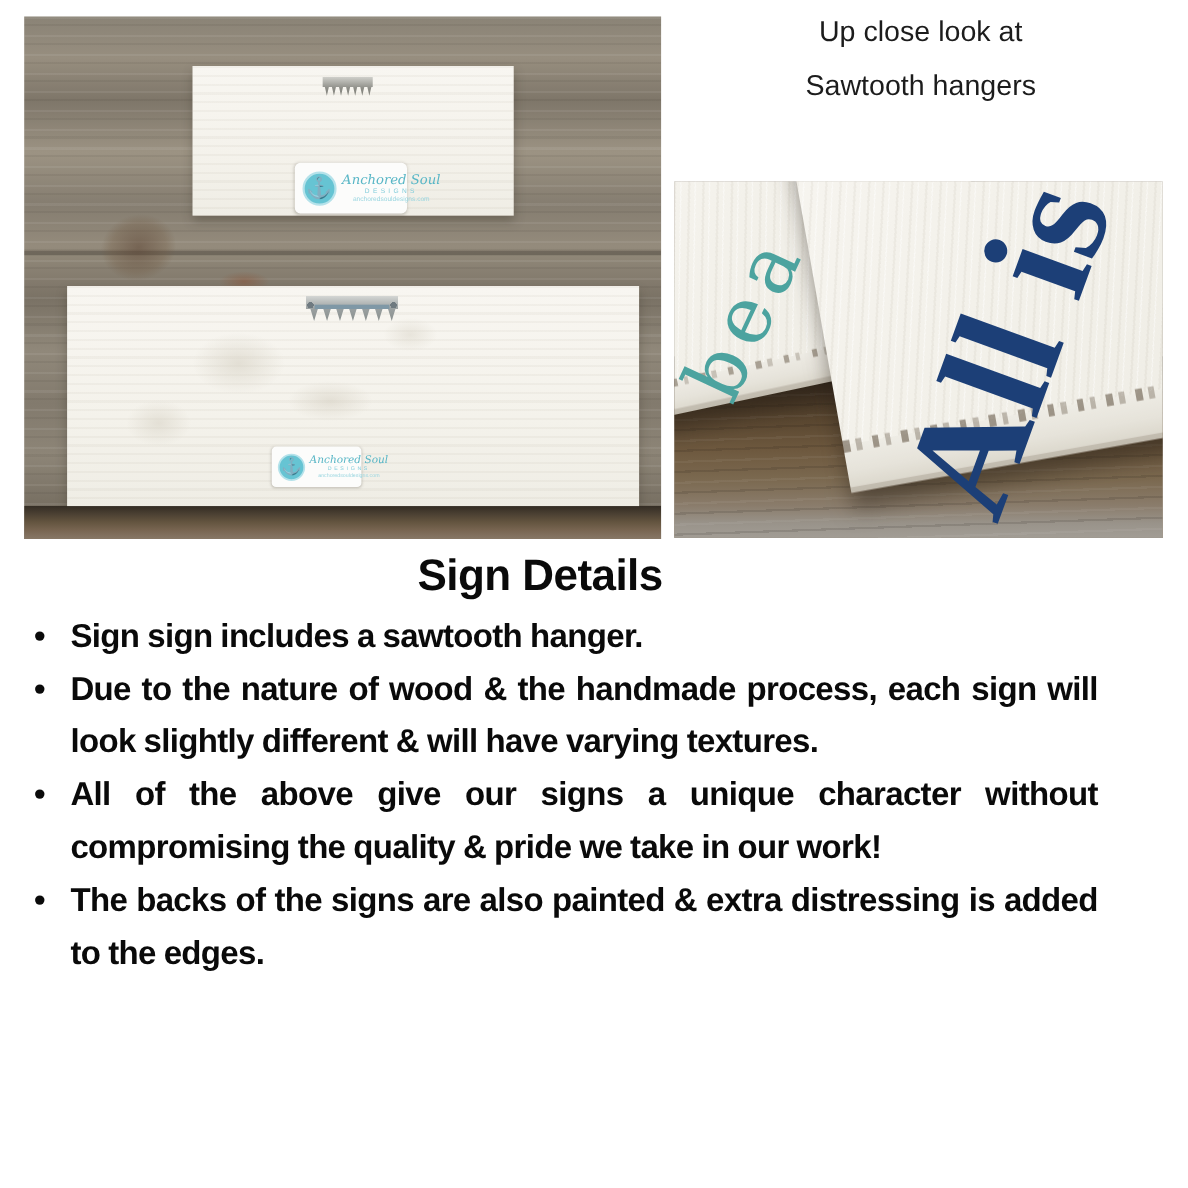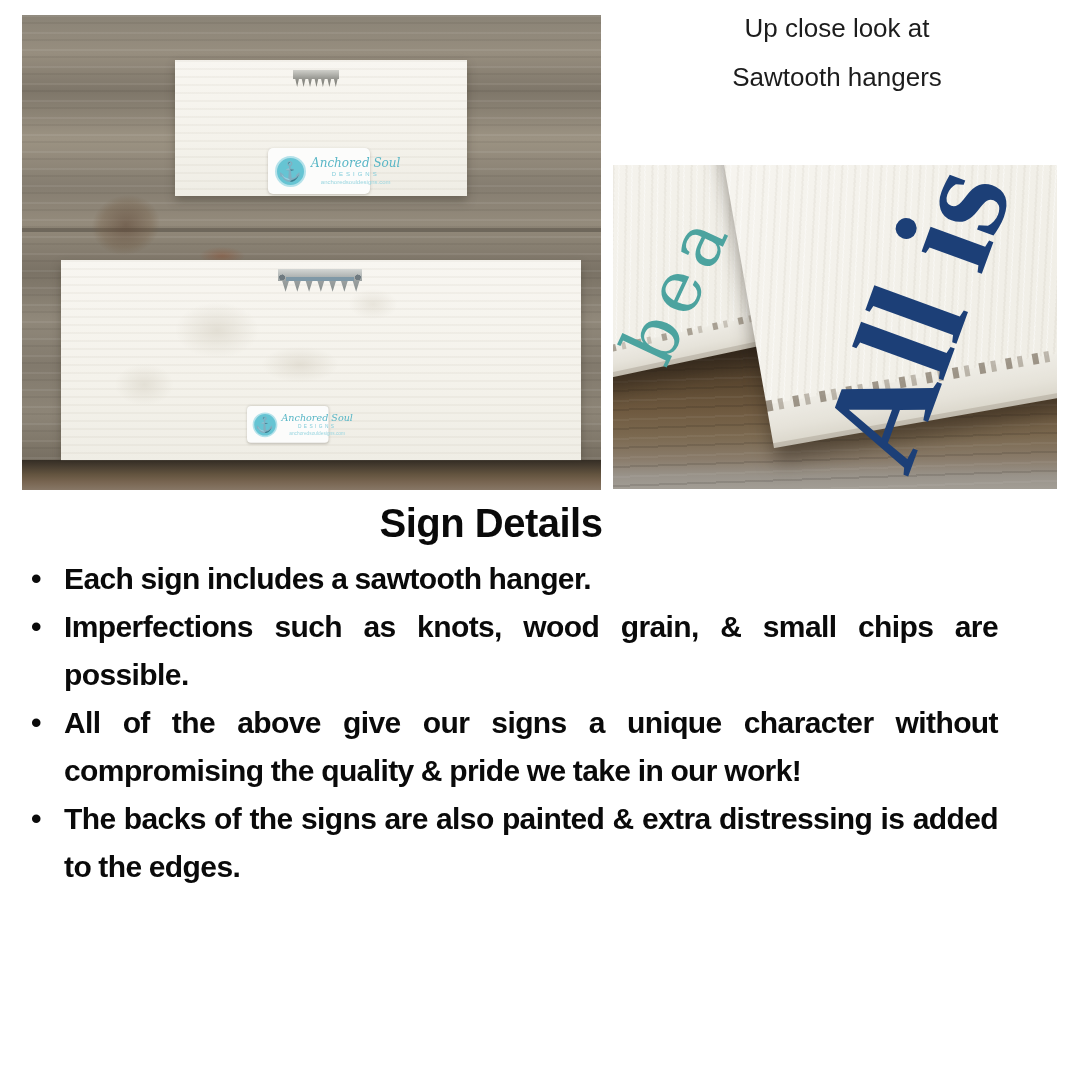--- a/index.html
+++ b/index.html
@@ -186,20 +186,20 @@
       <div class="edge"></div>
     </div>
 
     <span class="teal-text">bea</span>
     <span class="navy-text">All is c</span>
   </figure>
 
   <section class="details">
     <h2>Sign Details</h2>
     <ul>
-      <li>Each sign includes a sawtooth hanger.</li>
-      <li>Imperfections such as knots, wood grain, &amp; small chips are possible.</li>
+      <li>Sign sign includes a sawtooth hanger.</li>
+      <li>Due to the nature of wood &amp; the handmade process, each sign will look slightly different &amp; will have varying textures.</li>
       <li>All of the above give our signs a unique character without compromising the quality &amp; pride we take in our work!</li>
       <li>The backs of the signs are also painted &amp; extra distressing is added to the edges.</li>
     </ul>
   </section>
 
 </div>
 
 </body></html>

